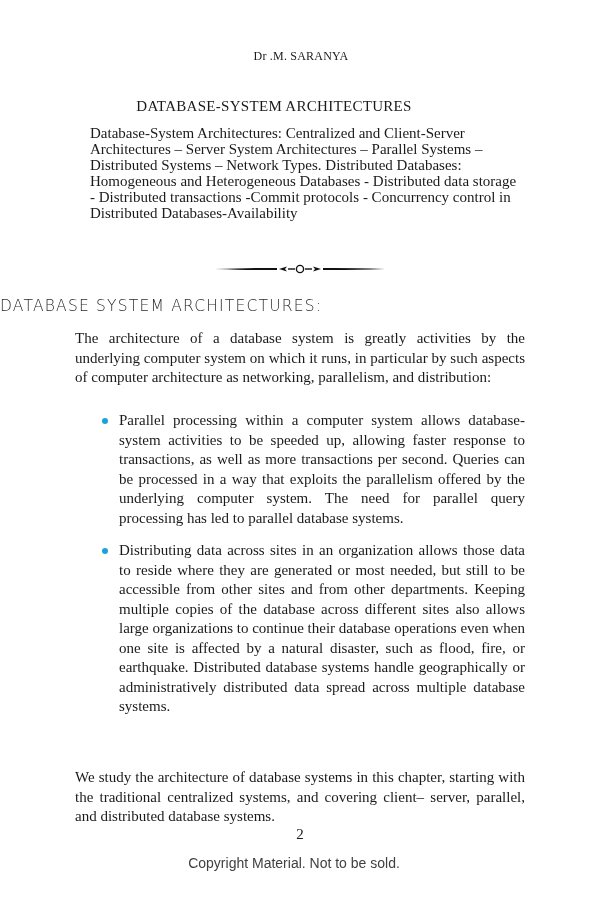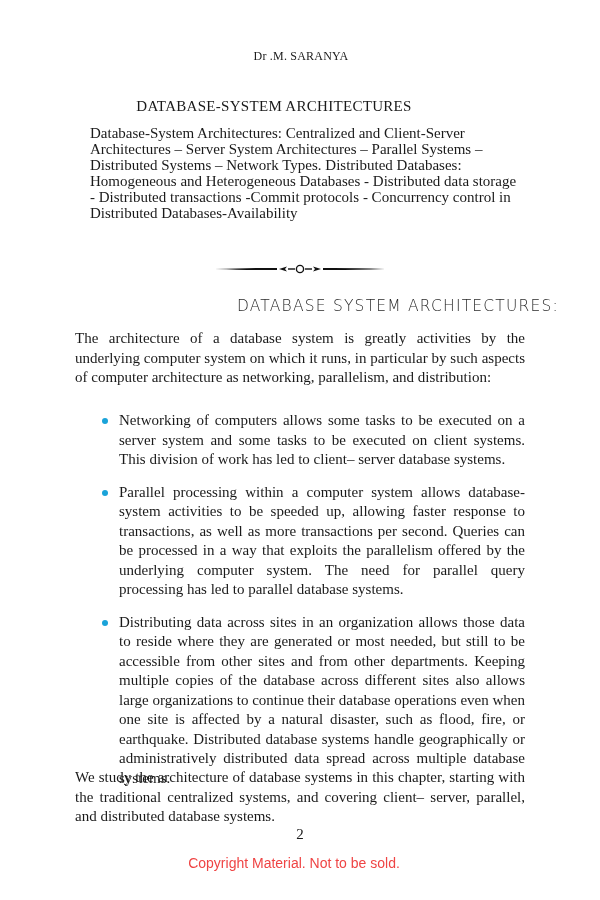--- a/index.html
+++ b/index.html
@@ -18,22 +18,22 @@
     }
     .syllabus {
       position: absolute; top: 125px; left: 90px; width: 430px;
       font-size: 15px; line-height: 16px;
     }
     .divider {
       position: absolute; top: 263px; left: 215px; width: 170px; height: 12px;
     }
     .section-heading {
       position: absolute; top: 297px; left: 0; width: 544px;
-      text-align: right; font-family: "DejaVu Sans", sans-serif;
-      font-size: 15.5px; font-weight: 300; letter-spacing: 1.2px; color: #2a2a2a; padding-left: 15px;
+      text-align: left; font-family: "DejaVu Sans", sans-serif;
+      font-size: 15.5px; font-weight: 300; letter-spacing: 1.2px; color: #2a2a2a;
     }
     .intro {
       position: absolute; top: 329px; left: 75px; width: 450px;
       font-size: 15px; line-height: 19.5px; text-align: justify;
     }
     .bullets {
       position: absolute; top: 411px; left: 100px; width: 425px;
       margin: 0; padding: 0; list-style: none;
     }
     .bullet-item {
@@ -49,21 +49,21 @@
       position: absolute; top: 768px; left: 75px; width: 450px;
       font-size: 15px; line-height: 19.5px; text-align: justify;
     }
     .page-number {
       position: absolute; top: 826px; left: 0; width: 600px;
       text-align: center; font-size: 15px;
     }
     .copyright {
       position: absolute; top: 855px; left: 0; width: 588px;
       text-align: center; font-family: "Liberation Sans", sans-serif; font-size: 14px;
-      color: #ef4444;
+      color: #404040;
     }
   </style>
 </head>
 <body>
 
 <div class="author">Dr .M. SARANYA</div>
 
 <div class="chapter-title">DATABASE-SYSTEM ARCHITECTURES</div>
 
 <div class="syllabus">Database-System Architectures: Centralized and Client-Server Architectures – Server System Architectures – Parallel Systems – Distributed Systems – Network Types. Distributed Databases: Homogeneous and Heterogeneous Databases - Distributed data storage - Distributed transactions -Commit protocols - Concurrency control in Distributed Databases-Availability</div>
@@ -78,24 +78,20 @@
   <rect x="90" y="5.3" width="7" height="1.4" fill="#111"></rect>
 </svg>
 
 <div class="section-heading">DATABASE SYSTEM ARCHITECTURES:</div>
 
 <div class="intro">The architecture of a database system is greatly activities by the underlying computer system on which it runs, in particular by such aspects of computer architecture as networking, parallelism, and distribution:</div>
 
 <ul class="bullets">
   <li class="bullet-item">
     <span class="bullet-dot" style="background: rgb(26, 163, 217);"></span>
-    <span>Networking of computers allows some tasks to be executed on a server system and some tasks to be executed on client systems. This division of work has led to client– server database systems.</span>
-  </li>
-  <li class="bullet-item">
-    <span class="bullet-dot" style="background: rgb(26, 163, 217);"></span>
     <span>Parallel processing within a computer system allows database-system activities to be speeded up, allowing faster response to transactions, as well as more transactions per second. Queries can be processed in a way that exploits the parallelism offered by the underlying computer system. The need for parallel query processing has led to parallel database systems.</span>
   </li>
   <li class="bullet-item">
     <span class="bullet-dot" style="background: rgb(26, 163, 217);"></span>
     <span>Distributing data across sites in an organization allows those data to reside where they are generated or most needed, but still to be accessible from other sites and from other departments. Keeping multiple copies of the database across different sites also allows large organizations to continue their database operations even when one site is affected by a natural disaster, such as flood, fire, or earthquake. Distributed database systems handle geographically or administratively distributed data spread across multiple database systems.</span>
   </li>
 </ul>
 
 <div class="outro">We study the architecture of database systems in this chapter, starting with the traditional centralized systems, and covering client– server, parallel, and distributed database systems.</div>
 

